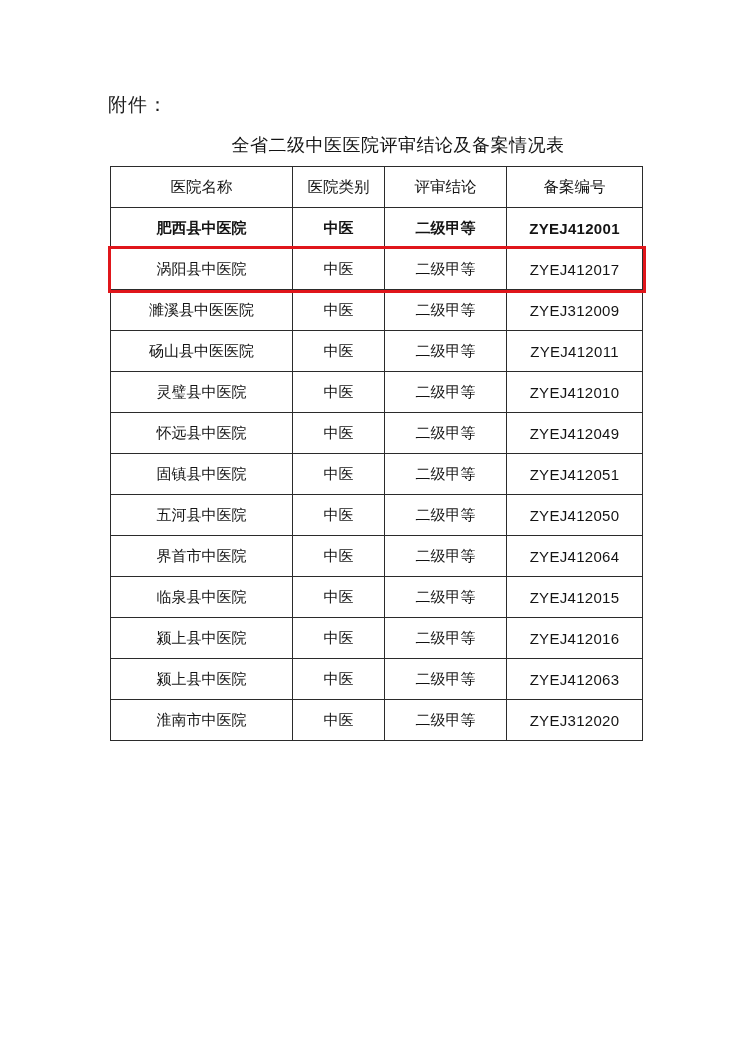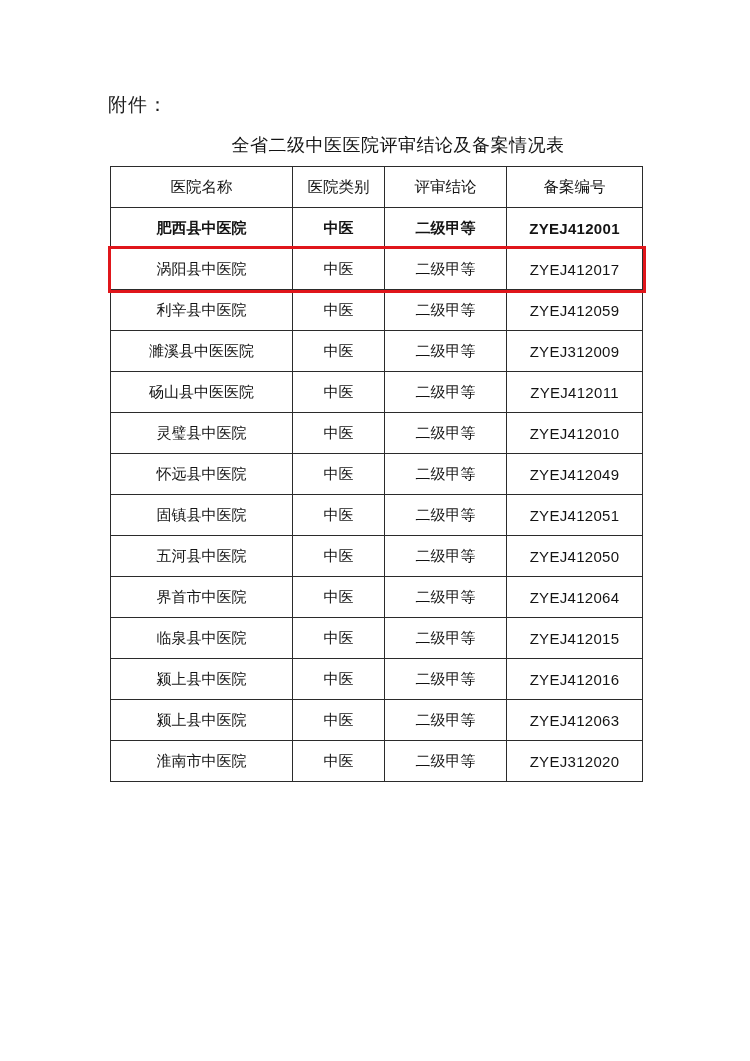--- a/index.html
+++ b/index.html
@@ -117,26 +117,20 @@
           <td class="cell-level">二级甲等</td>
           <td class="cell-code">ZYEJ412001</td>
         </tr>
         <tr>
           <td class="cell-name">涡阳县中医院</td>
           <td class="cell-type">中医</td>
           <td class="cell-level">二级甲等</td>
           <td class="cell-code">ZYEJ412017</td>
         </tr>
         <tr>
-          <td class="cell-name">利辛县中医院</td>
-          <td class="cell-type">中医</td>
-          <td class="cell-level">二级甲等</td>
-          <td class="cell-code">ZYEJ412059</td>
-        </tr>
-        <tr>
           <td class="cell-name">濉溪县中医医院</td>
           <td class="cell-type">中医</td>
           <td class="cell-level">二级甲等</td>
           <td class="cell-code">ZYEJ312009</td>
         </tr>
         <tr>
           <td class="cell-name">砀山县中医医院</td>
           <td class="cell-type">中医</td>
           <td class="cell-level">二级甲等</td>
           <td class="cell-code">ZYEJ412011</td>

